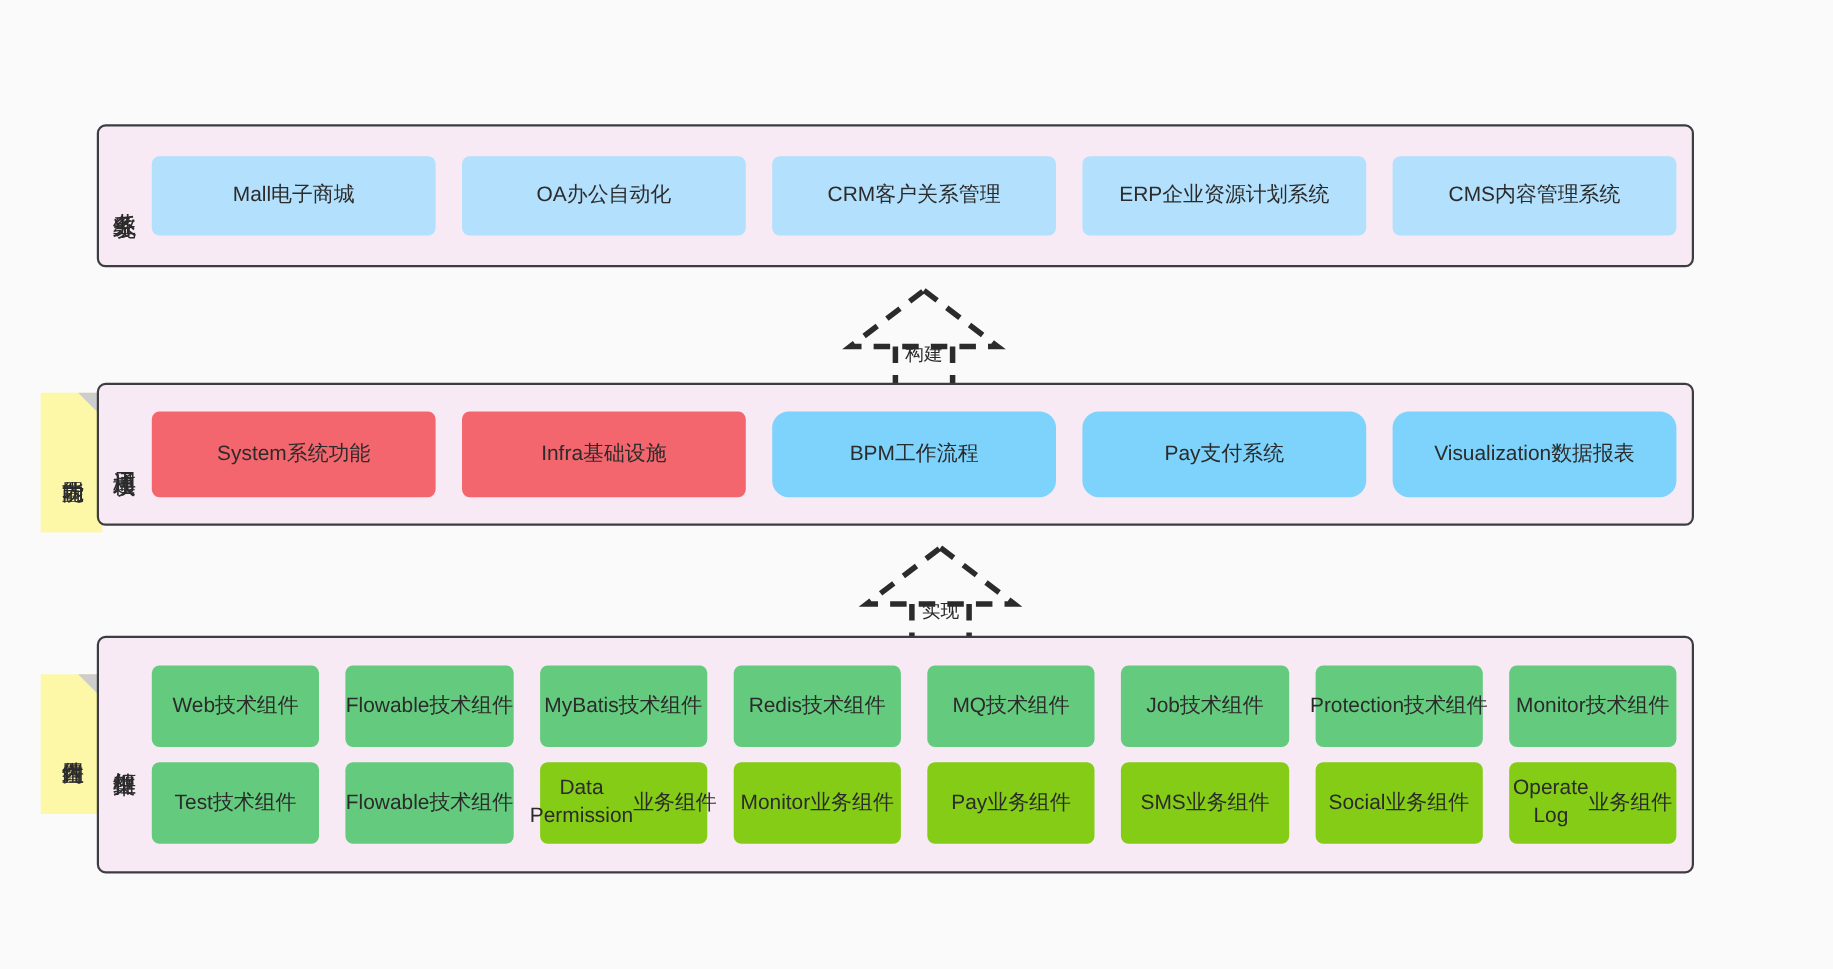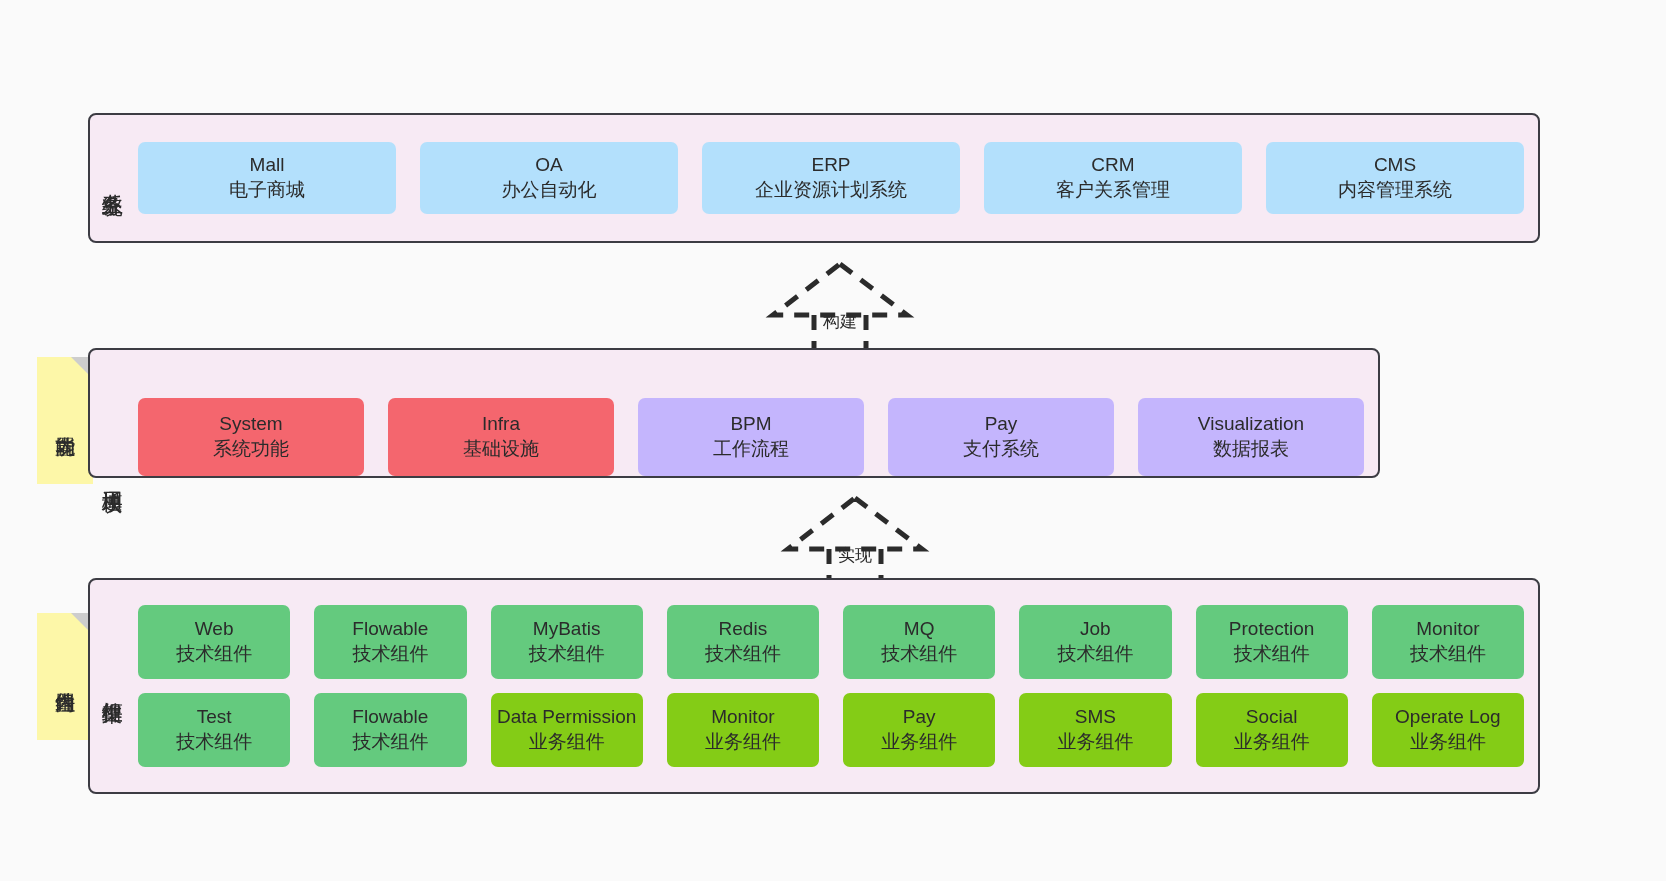--- a/index.html
+++ b/index.html
@@ -62,38 +62,38 @@
     display: flex;
     gap: 24px;
     justify-content: space-between;
   }
 
   
   .card {
     flex: 1 1 0;
     border-radius: 7px;
     display: flex;
-    flex-direction: column;
+    flex-direction: row;
     align-items: center;
     justify-content: center;
     text-align: center;
     font-size: 19px;
     line-height: 1.30;
     color: #2b2b2b;
     box-sizing: border-box;
     padding: 4px 6px;
     min-width: 0;
   }
   .card .name { white-space: nowrap; }
   .card .sub  { white-space: nowrap; }
   .card.wrap .name { white-space: normal; }
 
   .card.blue        { background: #b3e0fc; }
   .card.red         { background: #f4666e; }
-  .card.pink        { background: #c4b5fd; }
+  .card.pink        { background: #7dd3fc; border-radius: 15px; }
   .card.green       { background: #64ca7e; }
   .card.green-light { background: #84cc16; }
 
   .biz-row  .card { height: 72px; }
   .mod-row  .card { height: 78px; }
   .comp-row .card { height: 74px; }
 
   
   .note {
     position: absolute;
@@ -151,26 +151,26 @@
       <div class="row biz-row" id="biz-row">
           <div class="card blue">
             <div class="name">Mall</div>
             <div class="sub">电子商城</div>
           </div>
           <div class="card blue">
             <div class="name">OA</div>
             <div class="sub">办公自动化</div>
           </div>
           <div class="card blue">
+            <div class="name">CRM</div>
+            <div class="sub">客户关系管理</div>
+          </div>
+          <div class="card blue">
             <div class="name">ERP</div>
             <div class="sub">企业资源计划系统</div>
-          </div>
-          <div class="card blue">
-            <div class="name">CRM</div>
-            <div class="sub">客户关系管理</div>
           </div>
           <div class="card blue">
             <div class="name">CMS</div>
             <div class="sub">内容管理系统</div>
           </div>
         </div>
     </div>
   </div>
 
   <div class="connector" id="conn-build" style="left:755px; top:258px;">
@@ -183,21 +183,21 @@
       <line x1="59" y1="97" x2="111" y2="97" stroke="#2b2b2b" stroke-width="5" stroke-dasharray="15,11"></line>
     </svg>
     <span class="conn-label">构建</span>
   </div>
 
   <div class="note" id="note-modules" style="left:37px; top:357px; height:127px;">
     <span class="fold"></span>
     <span>内置功能</span>
   </div>
 
-  <div class="layer" id="layer-modules" style="left:88px; top:348px; width:1292px; height:130px;align-items:flex-end;">
+  <div class="layer" id="layer-modules" style="left:88px; top:348px; width:1452px; height:130px;">
     <div class="layer-title">通用模块</div>
     <div class="layer-body">
       <div class="row mod-row" id="mod-row">
           <div class="card red">
             <div class="name">System</div>
             <div class="sub">系统功能</div>
           </div>
           <div class="card red">
             <div class="name">Infra</div>
             <div class="sub">基础设施</div>

